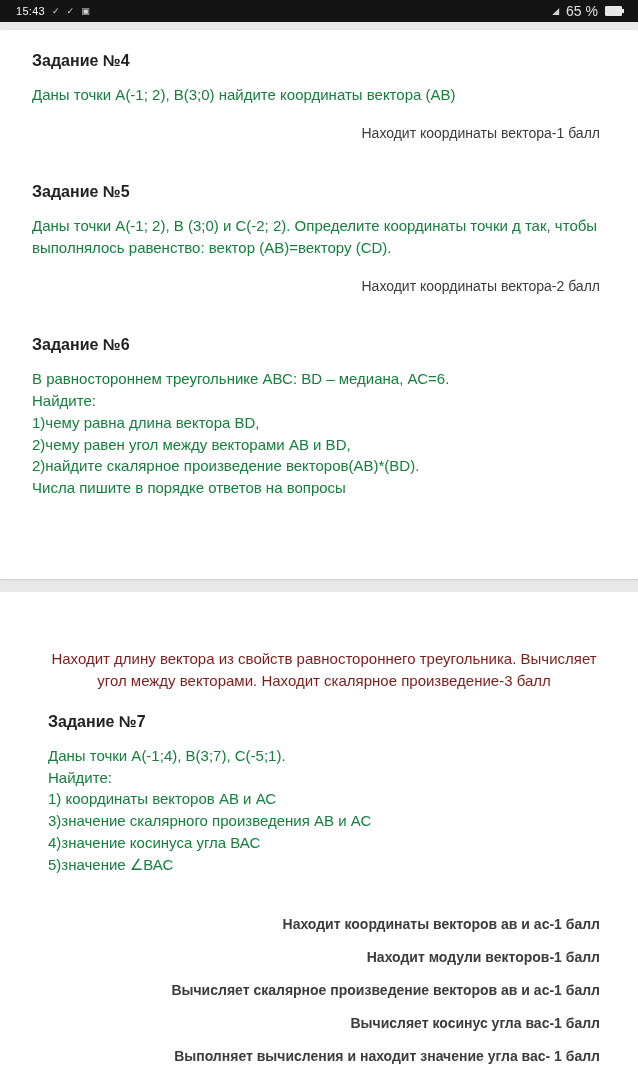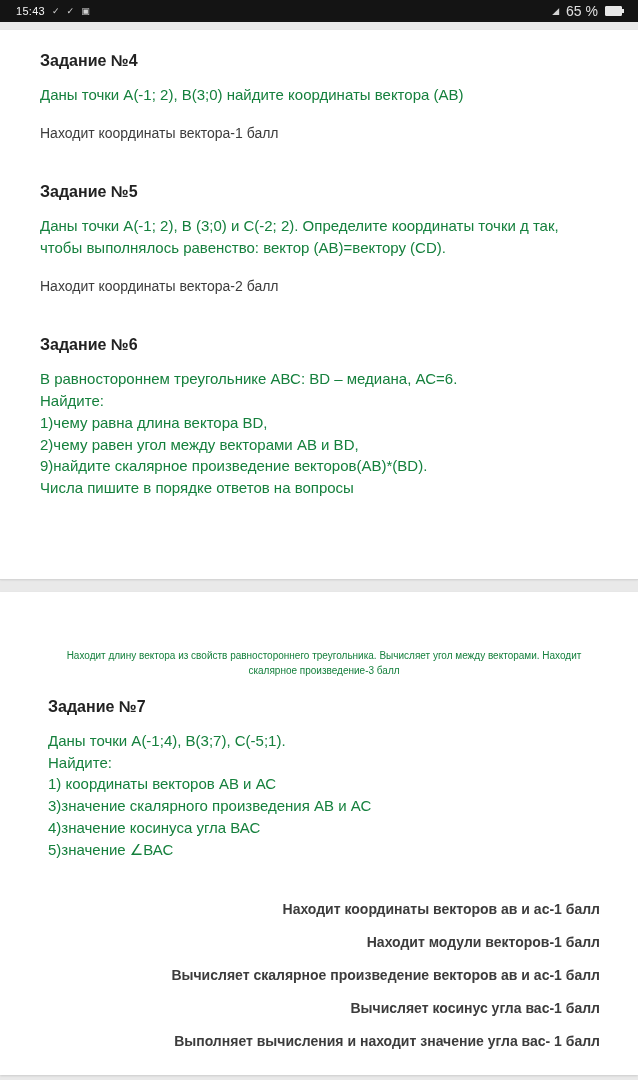--- a/index.html
+++ b/index.html
@@ -32,42 +32,42 @@
     width: 2px; height: 4px; background: #e8e8e8;
   }
 
   
   .gap-top { height: 8px; flex: 0 0 8px; }
   .gap-mid { height: 12px; flex: 0 0 12px; border-top: 1px solid #d6d6d6; }
   .card {
     background: #ffffff;
     box-shadow: 0 1px 2px rgba(0,0,0,.12);
   }
-  .card1 { padding: 22px 38px 80px 40px; }
+  .card1 { padding: 22px 38px 80px 32px; }
   .card2 { flex: 1 1 auto; padding: 56px 38px 10px 48px; }
 
   
   .task { margin: 0 0 40px 0; }
   .task:last-child { margin-bottom: 0; }
   .task-title {
     font-size: 16px; font-weight: bold; color: #222;
     margin: 0 0 14px 0;
   }
   .task p {
     margin: 0; font-size: 15px; line-height: 1.45; color: #15803d;
   }
   .score {
-    text-align: left; font-size: 14px; color: #3c3c3c;
+    text-align: right; font-size: 14px; color: #3c3c3c;
     margin-top: 18px; line-height: 1.4;
   }
 
   
   .note {
-    text-align: center; font-size: 10px; line-height: 1.5;
-    margin: 0 0 20px 0; color: #15803d;
+    text-align: center; font-size: 15px; line-height: 1.5;
+    margin: 0 0 20px 0; color: #7f1d1d;
   }
   .scores { margin-top: 26px; }
   .scores .score-line {
     text-align: right; font-size: 14px; color: #3c3c3c;
     margin: 0 0 14px 0; line-height: 1.35; font-weight: bold;
   }
 </style>
 </head>
 <body>
 
@@ -102,21 +102,21 @@
       <p>Даны точки А(-1; 2), В (3;0) и С(-2; 2). Определите координаты точки д так, чтобы выполнялось равенство: вектор (АВ)=вектору (CD).</p>
       <div class="score">Находит координаты вектора-2 балл</div>
     </section>
 
     <section class="task">
       <h2 class="task-title">Задание №6</h2>
       <p>В равностороннем треугольнике АВС: BD – медиана, АС=6.</p>
       <p>Найдите:</p>
       <p>1)чему равна длина вектора BD,</p>
       <p>2)чему равен угол между векторами АВ и BD,</p>
-      <p>9)найдите скалярное произведение векторов(АВ)*(BD).</p>
+      <p>2)найдите скалярное произведение векторов(АВ)*(BD).</p>
       <p>Числа пишите в порядке ответов на вопросы</p>
     </section>
 
   </main>
 
   <div class="gap-mid"></div>
 
   <main class="card card2">
 
     <p class="note">Находит длину вектора из свойств равностороннего треугольника. Вычисляет угол между векторами. Находит скалярное произведение-3 балл</p>

